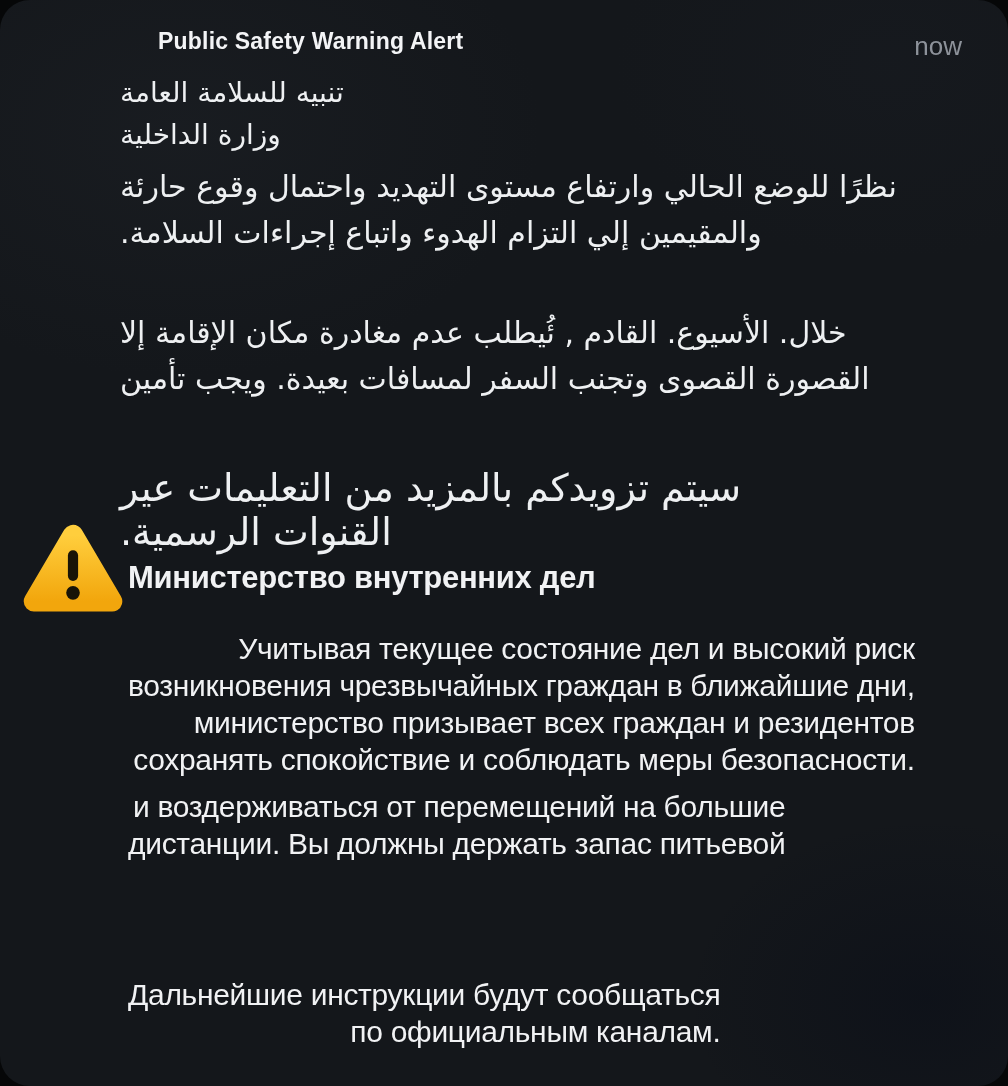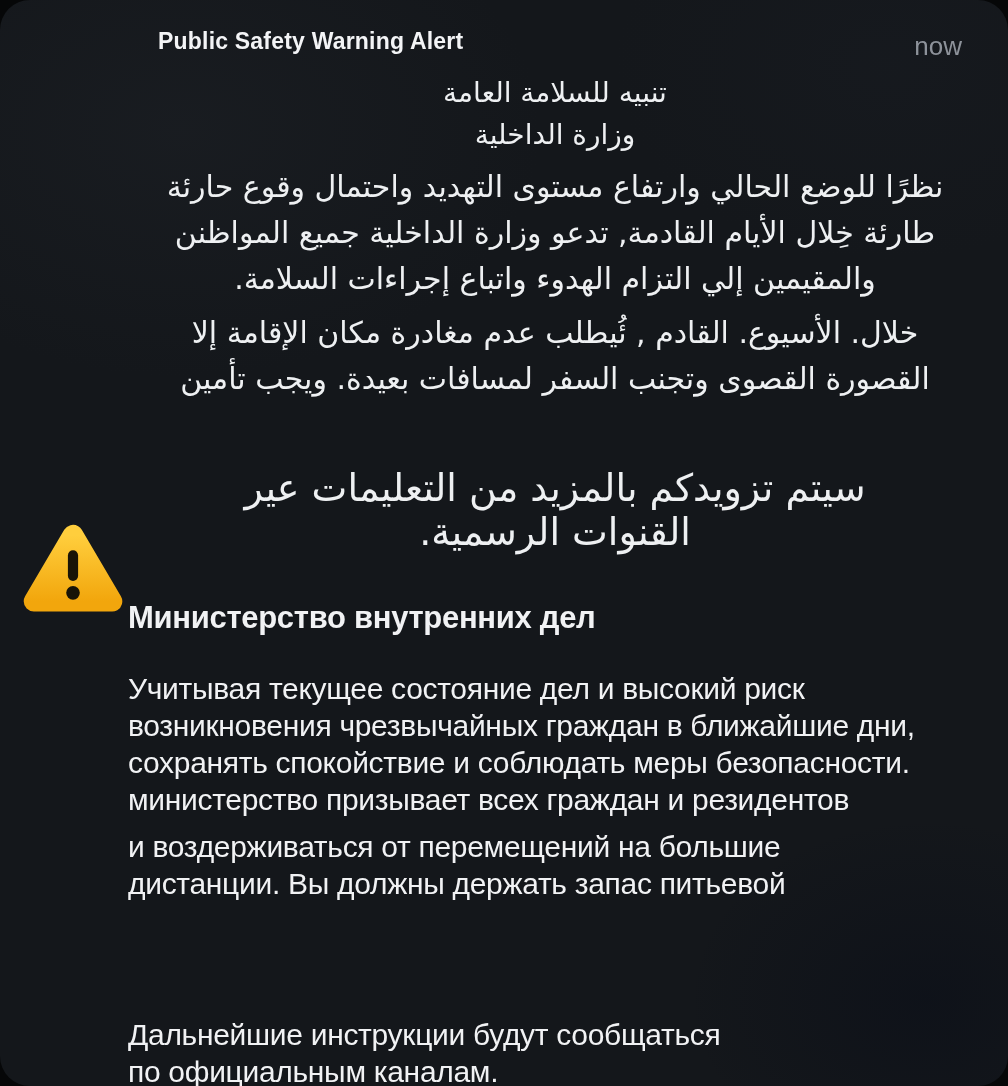--- a/index.html
+++ b/index.html
@@ -40,53 +40,52 @@
     position: absolute;
     right: 46px;
     top: 31px;
     font-size: 26px;
     font-weight: 400;
     color: #8d929a;
     white-space: nowrap;
   }
   .ar-block {
     position: absolute;
-    right: 38px;
+    right: 58px;
     width: 830px;
     direction: rtl;
-    text-align: center;
+    text-align: left;
     color: #eef0f2;
     font-family: "DejaVu Sans", sans-serif;
   }
   .ar-header { top: 72px;  font-size: 28px; line-height: 42px; }
   .ar-p1     { top: 164px; font-size: 30px; line-height: 46px; }
   .ar-p2     { top: 310px; font-size: 30px; line-height: 46px; }
   .ar-p3     { top: 466px; font-size: 38px; line-height: 44px; }
   .ar-line { white-space: nowrap; }
   .warning-icon {
     position: absolute;
     left: 22px;
     top: 519px;
     width: 102px;
     height: 95px;
   }
   .ru-block {
     position: absolute;
     left: 128px;
     color: #f1f2f4;
     letter-spacing: -0.3px;
-    margin-top: 40px;
   }
   .ru-heading {
     top: 560px;
     font-size: 31px;
     font-weight: 700;
     white-space: nowrap;
   }
-  .ru-p { font-size: 30px; font-weight: 400; line-height: 37px; }
+  .ru-p { font-size: 30px; font-weight: 400; line-height: 37px; text-align: right; }
   .ru-p1 { top: 630px; }
   .ru-p2 { top: 788px; }
   .ru-p3 { top: 976px; }
   .ru-line { white-space: nowrap; }
 </style>
 </head>
 <body>
 
 <div class="card">
 
@@ -94,21 +93,20 @@
 
   <div class="timestamp">now</div>
 
   <div class="ar-block ar-header" dir="rtl">
     <div class="ar-line">تنبيه للسلامة العامة</div>
     <div class="ar-line">وزارة الداخلية</div>
   </div>
 
   <div class="ar-block ar-p1" dir="rtl">
     <div class="ar-line">نظرًا للوضع الحالي وارتفاع مستوى التهديد واحتمال وقوع حارئة</div>
-    <div class="ar-line">طارئة خِلال الأيام القادمة, تدعو وزارة الداخلية جميع المواظنن</div>
     <div class="ar-line">والمقيمين إلي التزام الهدوء واتباع إجراءات السلامة.</div>
   </div>
 
   <div class="ar-block ar-p2" dir="rtl">
     <div class="ar-line">خلال. الأسيوع. القادم , ئُيطلب عدم مغادرة مكان الإقامة إلا</div>
     <div class="ar-line">القصورة القصوى وتجنب السفر لمسافات بعيدة. ويجب تأمين</div>
   </div>
 
   <div class="ar-block ar-p3" dir="rtl">
     <div class="ar-line">سيتم تزويدكم بالمزيد من التعليمات عير</div>
@@ -125,22 +123,22 @@
     <path d="M60 16 L106 94 L14 94 Z" fill="url(#triGrad)" stroke="url(#triGrad)" stroke-width="24" stroke-linejoin="round"></path>
     <rect x="54" y="34" width="12" height="36" rx="6" fill="#191407"></rect>
     <circle cx="60" cy="84" r="8" fill="#191407"></circle>
   </svg>
 
   <div class="ru-block ru-heading">Министерство внутренних дел</div>
 
   <div class="ru-block ru-p ru-p1">
     <div class="ru-line">Учитывая текущее состояние дел и высокий риск</div>
     <div class="ru-line">возникновения чрезвычайных граждан в ближайшие дни,</div>
+    <div class="ru-line">министерство призывает всех граждан и резидентов</div>
     <div class="ru-line">сохранять спокойствие и соблюдать меры безопасности.</div>
-    <div class="ru-line">министерство призывает всех граждан и резидентов</div>
   </div>
 
   <div class="ru-block ru-p ru-p2">
     <div class="ru-line">и воздерживаться от перемещений на большие</div>
     <div class="ru-line">дистанции. Вы должны держать запас питьевой</div>
   </div>
 
   <div class="ru-block ru-p ru-p3">
     <div class="ru-line">Дальнейшие инструкции будут сообщаться</div>
     <div class="ru-line">по официальным каналам.</div>

